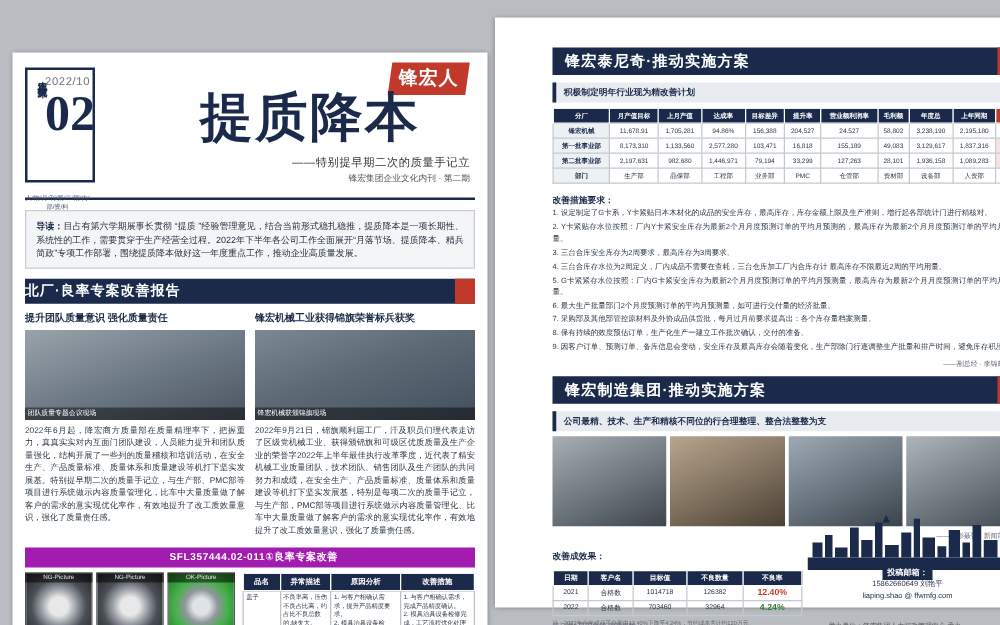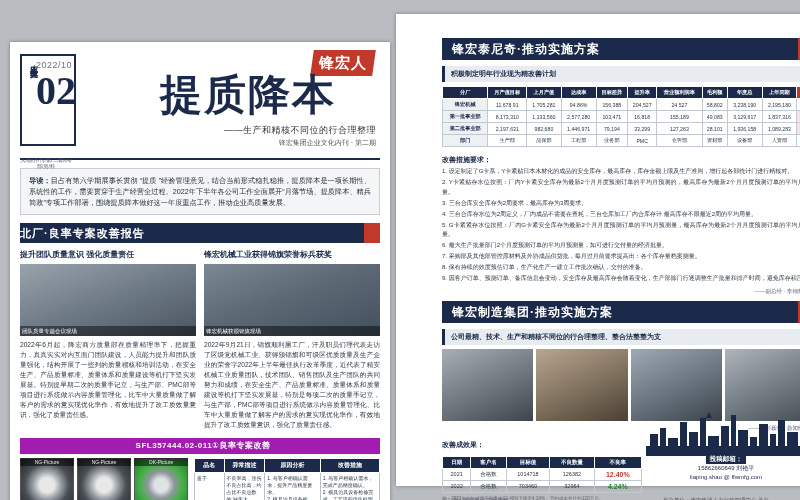--- a/index.html
+++ b/index.html
@@ -110,21 +110,21 @@
     <div class="cal-box">
       <div class="cal-vert">农历壬寅虎年</div>
       <div class="cal-date">2022/10</div>
       <div class="cal-num">02</div>
     </div>
     <div class="cal-bottom">人/物/月/刊/第/二/期/内/部/资/料</div>
     <div class="mh-badge">
           <span>锋宏人</span>
         </div>
     <div class="mh-title">提质降本</div>
-    <div class="mh-sub">——生产和精核不同位的行合理整理</div>
+    <div class="mh-sub">——特别提早期二次的质量手记立</div>
     <div class="mh-sub2">锋宏集团企业文化内刊 · 第二期</div>
   </div>
 
   <div class="lead">
     <b>导读：</b><span>目占有第六学期展事长贯彻 “提质 ”经验管理意见，结合当前形式稳扎稳推，提质降本是一项长期性、系统性的工作，需要贯穿于生产经营全过程。2022年下半年各公司工作全面展开“月落节场、提质降本、精兵简政”专项工作部署，围绕提质降本做好这一年度重点工作，推动企业高质量发展。</span>
   </div>
 
   <div class="sec-bar">北厂·良率专案改善报告</div>
 
   <div class="cols">

